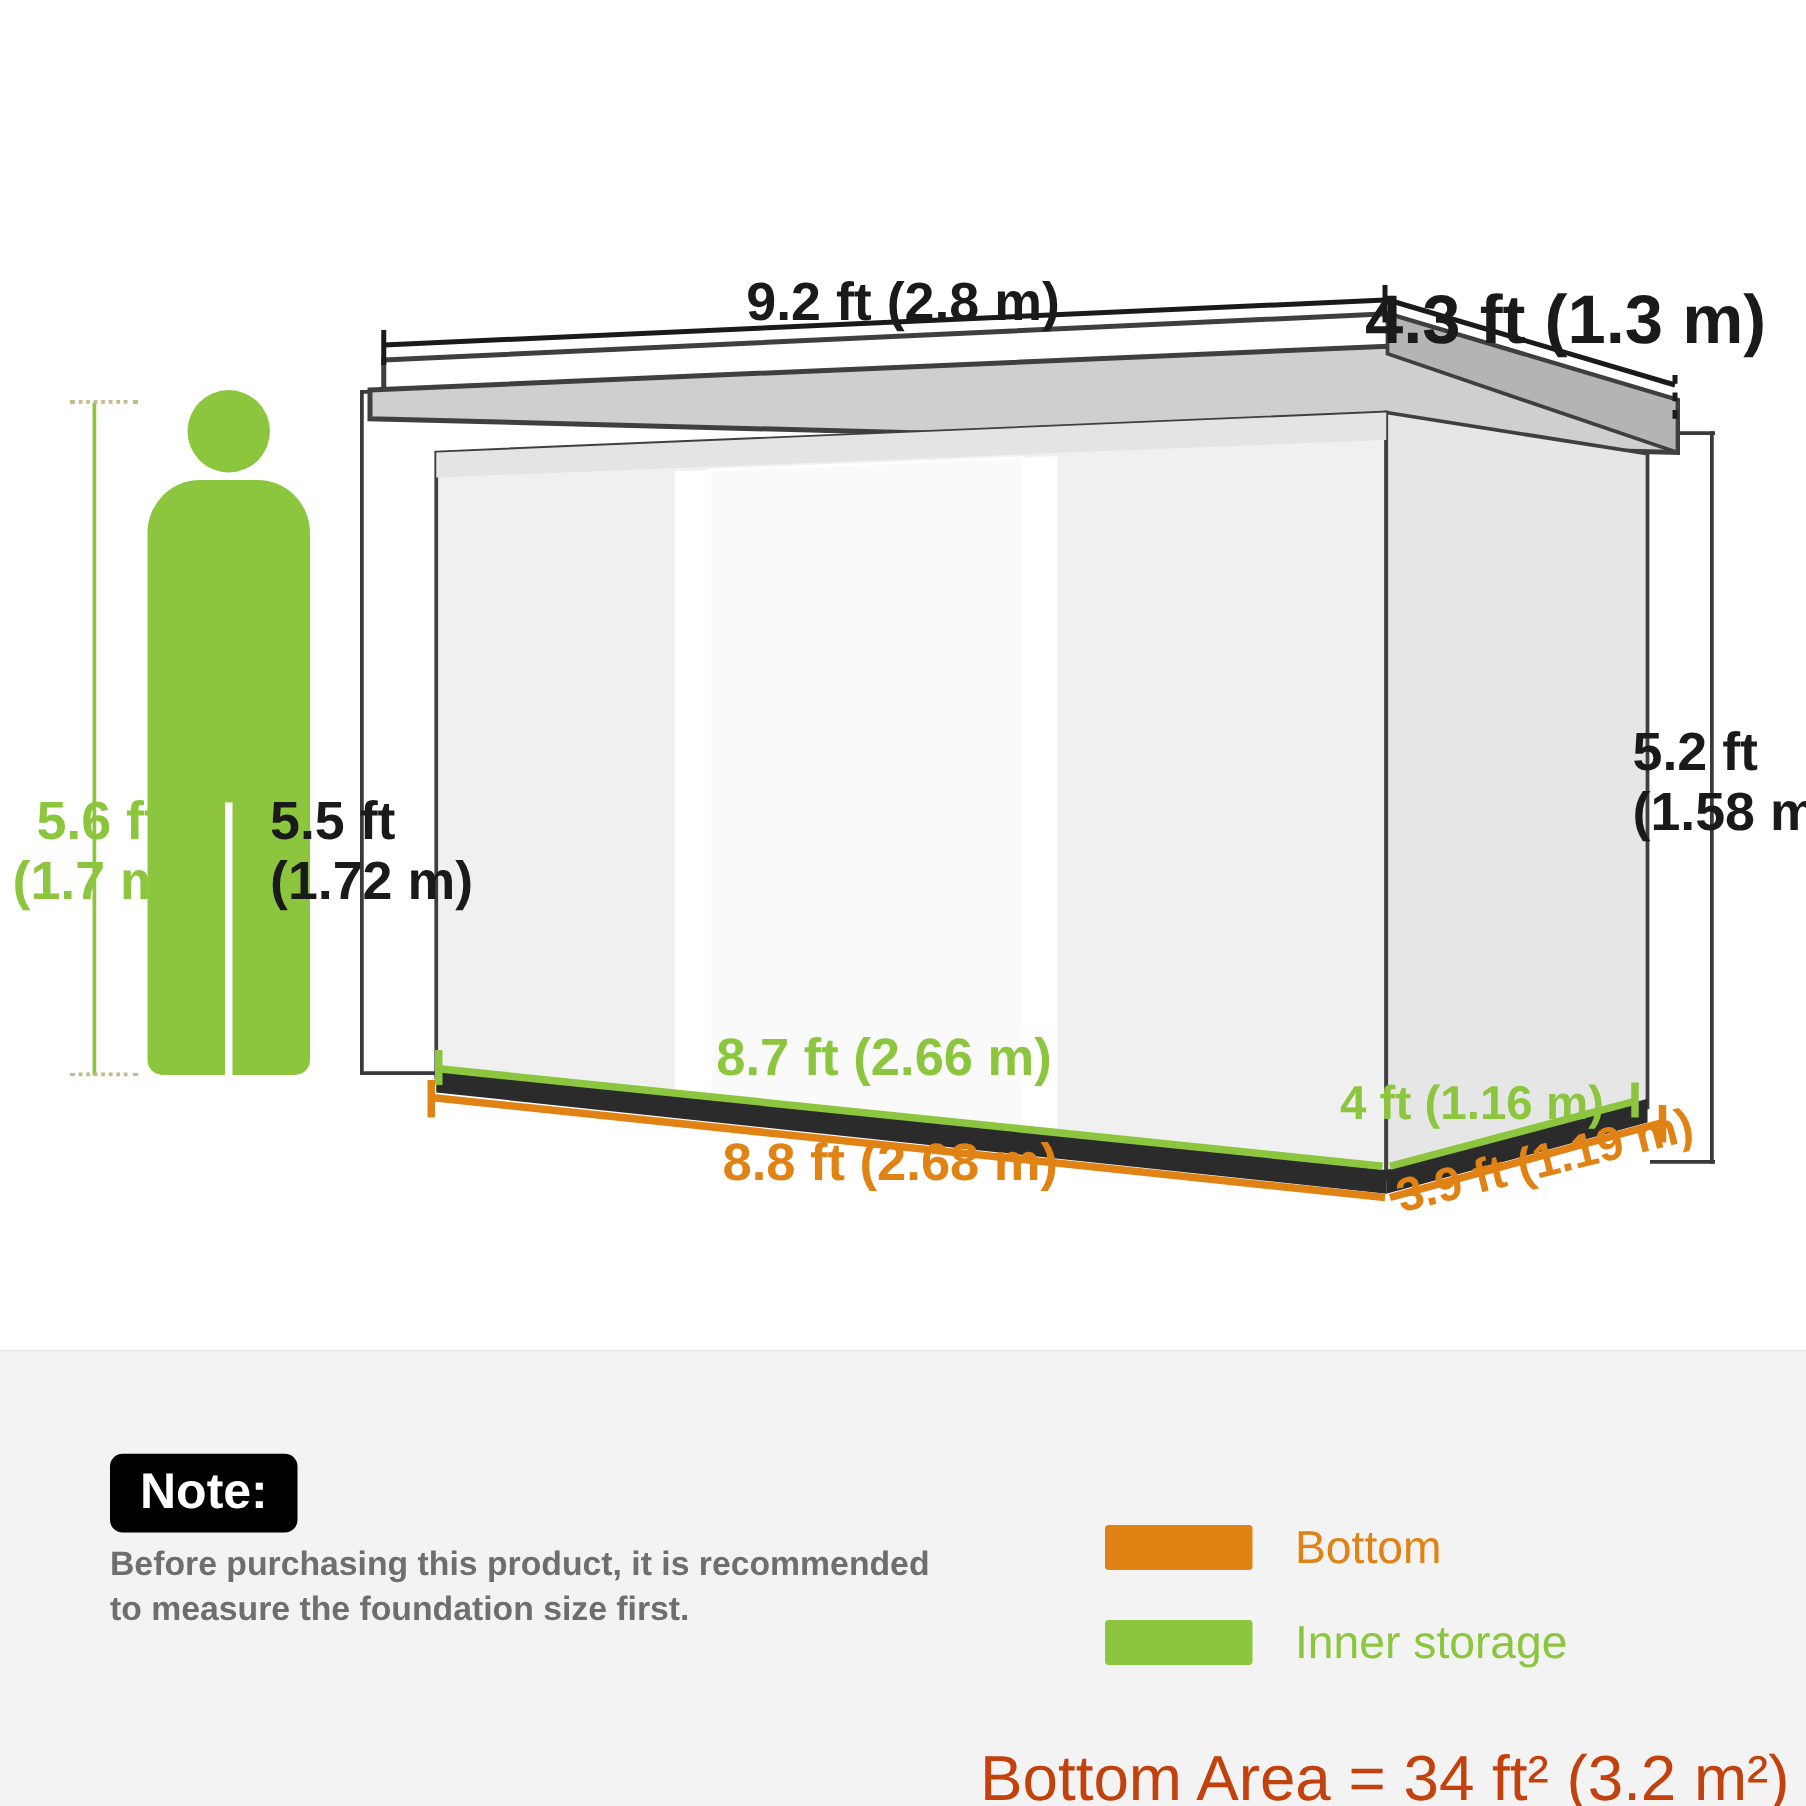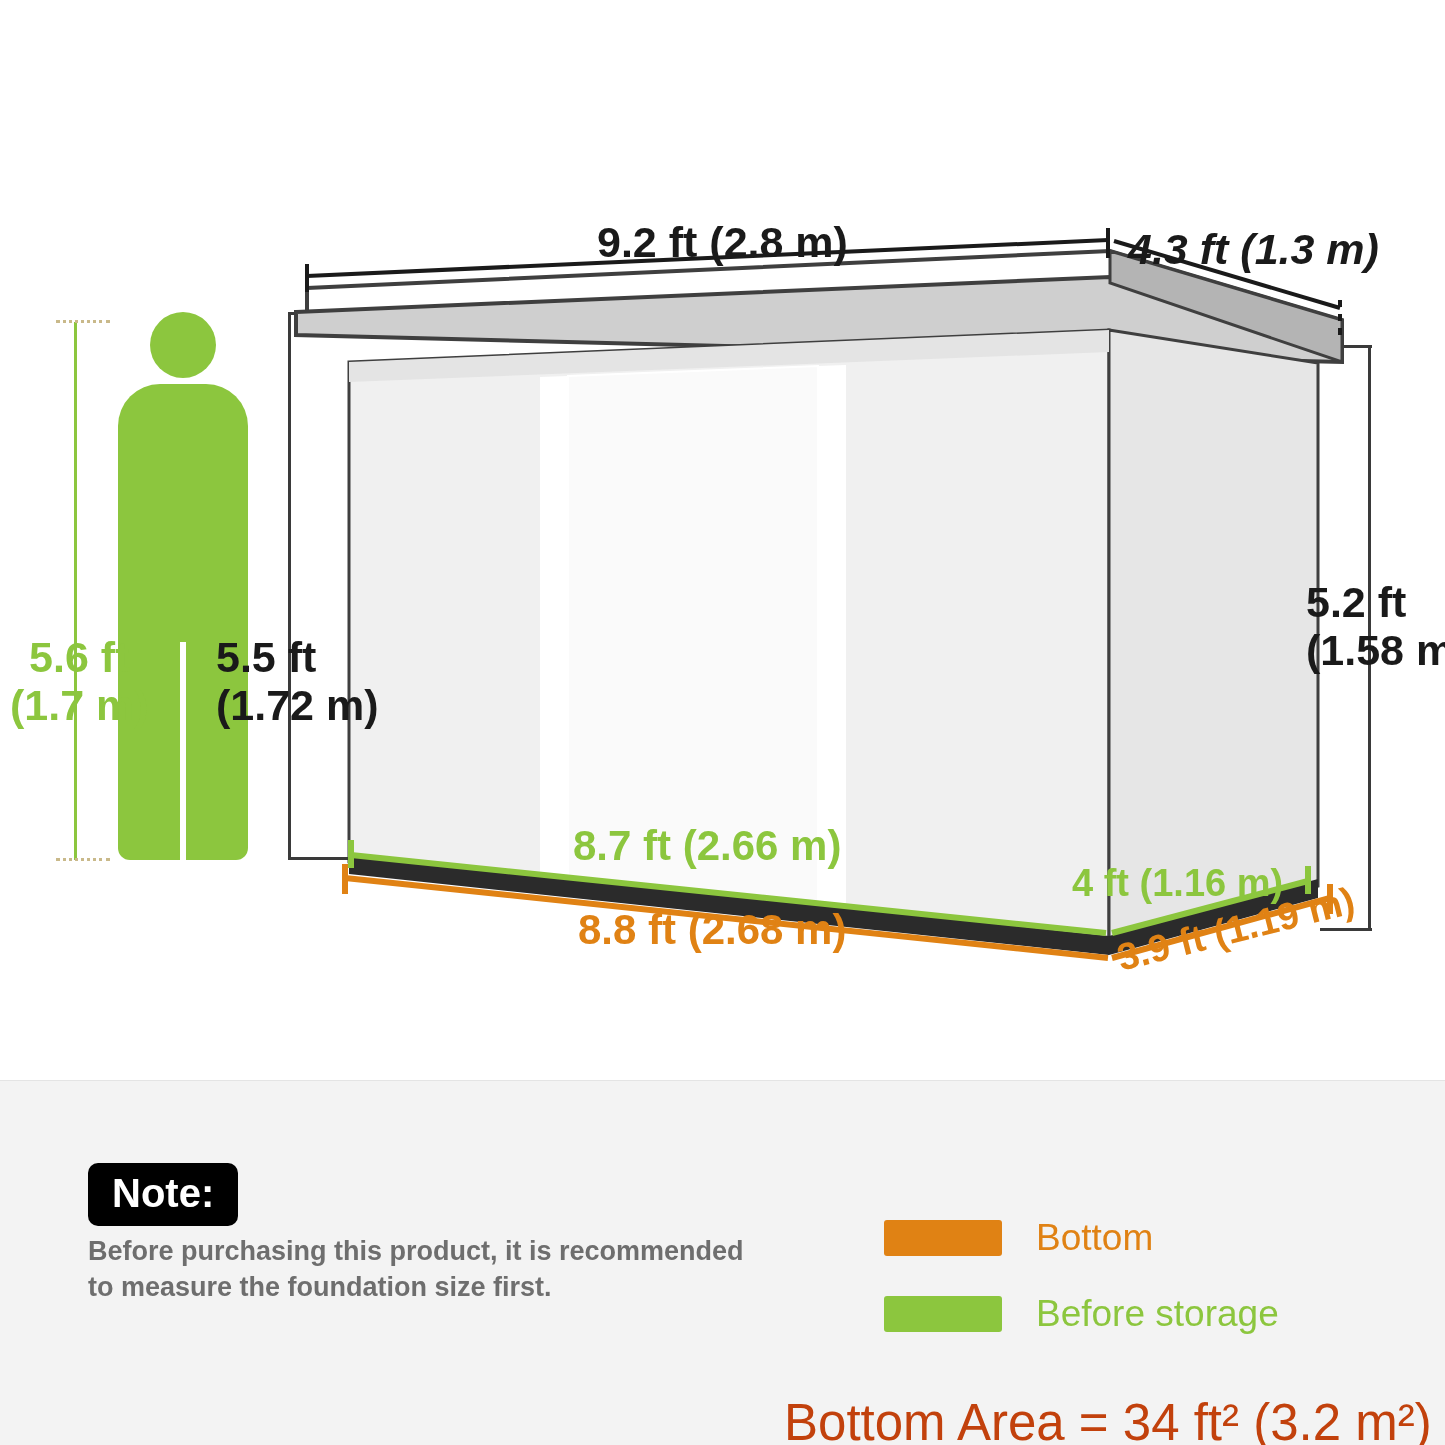--- a/index.html
+++ b/index.html
@@ -198,21 +198,21 @@
     <line x1="1308" y1="866" x2="1308" y2="894" stroke="#8cc63e" stroke-width="6"></line>
 
     <line x1="345" y1="878" x2="1108" y2="958" stroke="#e08214" stroke-width="6"></line>
     <line x1="1112" y1="958" x2="1330" y2="898" stroke="#e08214" stroke-width="6"></line>
     <line x1="345" y1="864" x2="345" y2="894" stroke="#e08214" stroke-width="6"></line>
     <line x1="1330" y1="884" x2="1330" y2="914" stroke="#e08214" stroke-width="6"></line>
   </svg>
 
   <div class="dim-label dim-black" style="left:597px; top:218px; font-size:43px;">9.2 ft (2.8 m)</div>
 
-  <div class="dim-label dim-black" style="left:1128px; top:225px; font-size:43px;font-style:italic;">4.3 ft (1.3 m)</div>
+  <div class="dim-label dim-black" style="left:1092px; top:225px; font-size:55px;">4.3 ft (1.3 m)</div>
 
   <div class="dim-label dim-green" style="left:10px; top:633px; font-size:43px; text-align:center;">
     <div>5.6 ft</div>
     <div>(1.7 m)</div>
   </div>
 
   <div class="dim-label dim-black" style="left:216px; top:633px; font-size:43px;">
     <div>5.5 ft</div>
     <div>(1.72 m)</div>
   </div>
@@ -237,17 +237,17 @@
   <div id="note-text">Before purchasing this product, it is recommended to measure the foundation size first.</div>
 
 
   <div class="legend-row" style="left:884px; top:136px;">
     <div class="legend-swatch" style="background:#e08214;"></div>
     <div class="legend-label" style="color:#e08214;">Bottom</div>
   </div>
 
   <div class="legend-row" style="left:884px; top:212px;">
     <div class="legend-swatch" style="background:#8cc63e;"></div>
-    <div class="legend-label" style="color:#8cc63e;">Before storage</div>
+    <div class="legend-label" style="color:#8cc63e;">Inner storage</div>
   </div>
 
   <div id="area-text">Bottom Area = 34 ft² (3.2 m²)</div>
 </div>
 
 </body></html>

